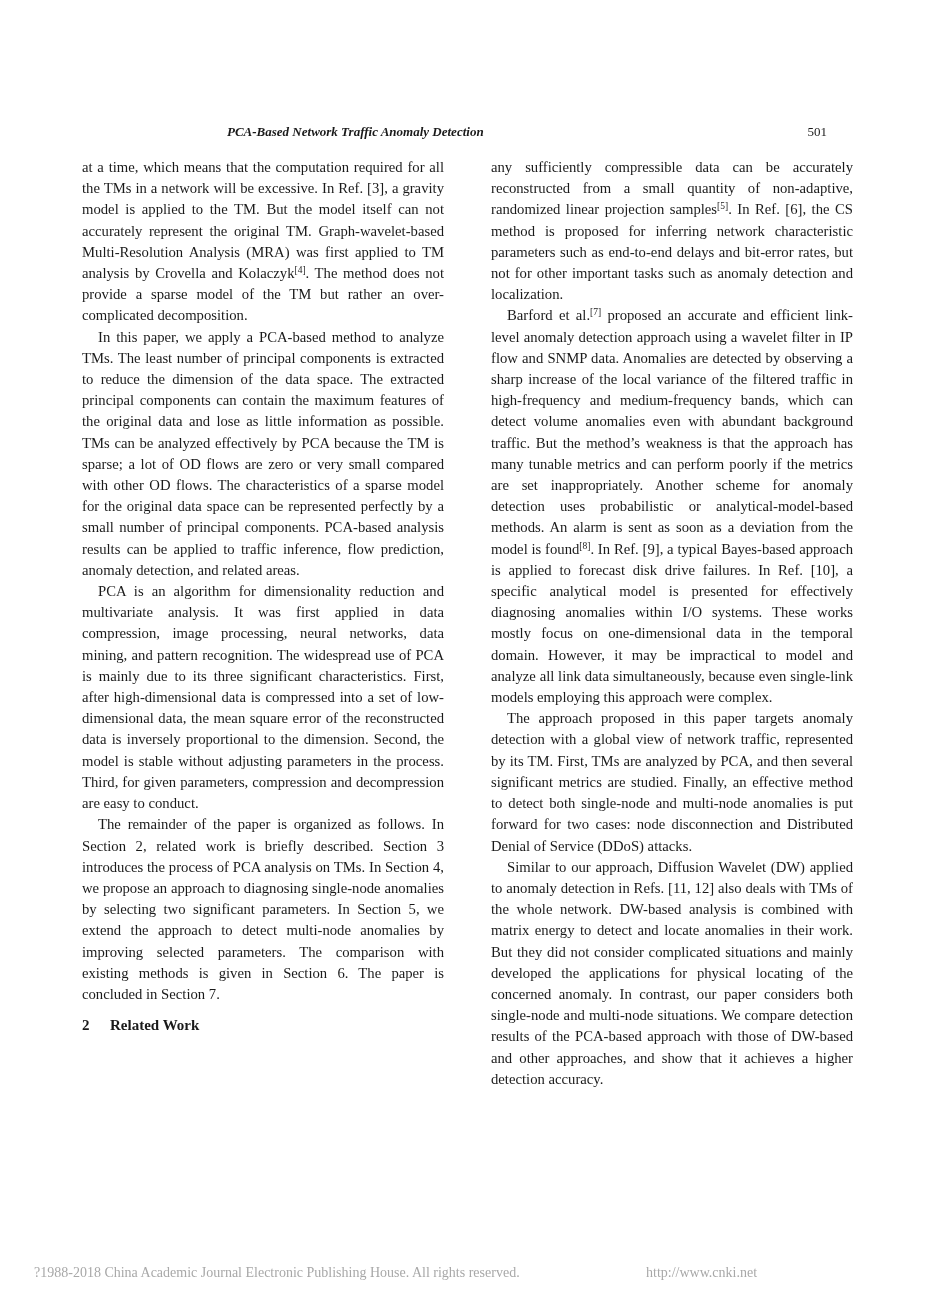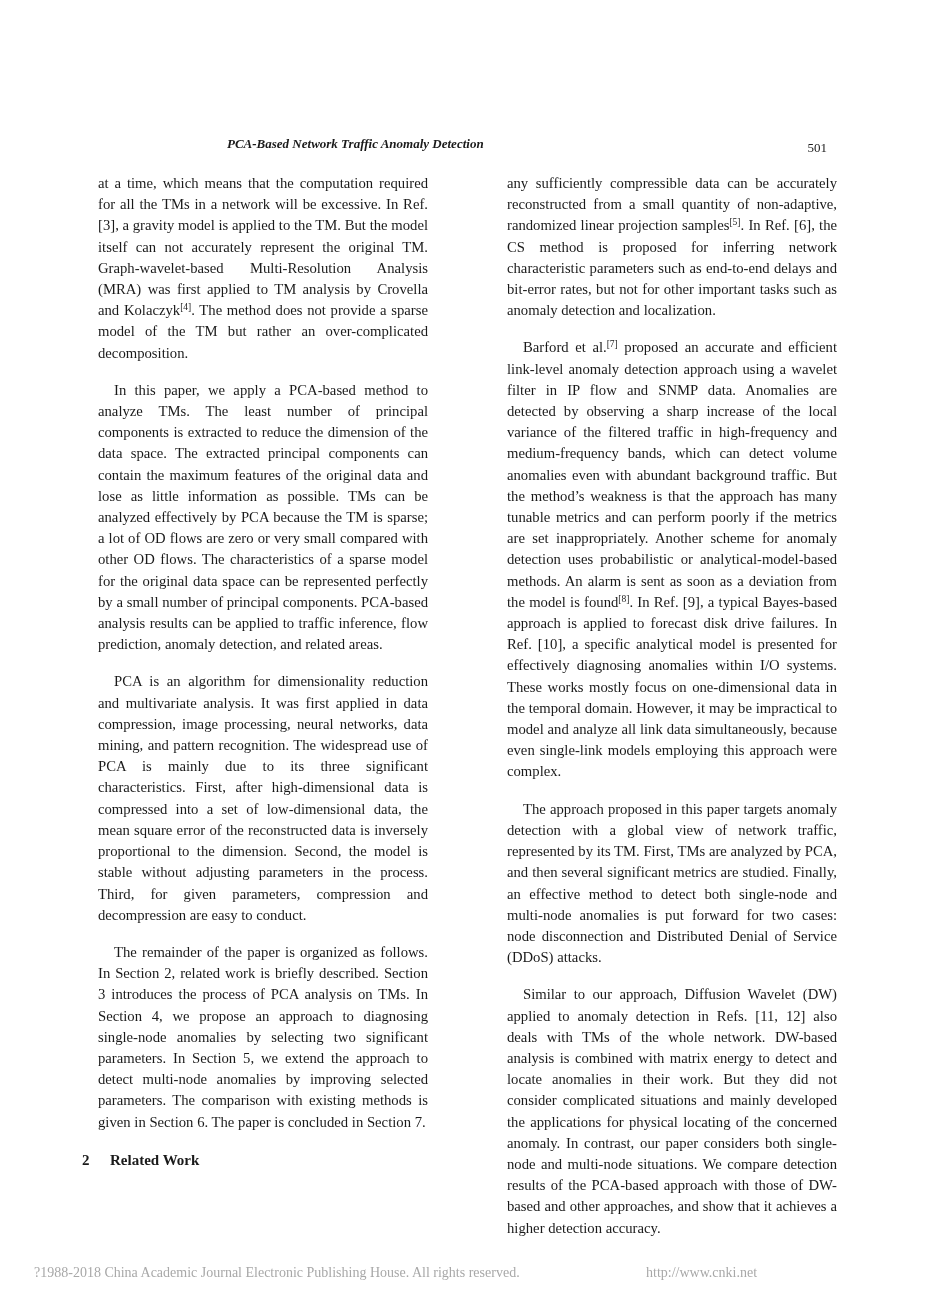--- a/index.html
+++ b/index.html
@@ -1,26 +1,26 @@
 <!DOCTYPE html>
 <html><head>
 <meta charset="utf-8">
 <style>
   html, body { margin: 0; padding: 0; background: #ffffff; }
   body { width: 925px; height: 1309px; position: relative; overflow: hidden;
          font-family: "Liberation Serif", "DejaVu Serif", serif; color: #1a1a1a; }
   .header { position: absolute; top: 124px; left: 82px; width: 745px; height: 20px; }
-  .running-title { position: absolute; left: 145px; top: 12px; font-style: italic; font-weight: bold;
+  .running-title { position: absolute; left: 145px; top: 0; font-style: italic; font-weight: bold;
                    font-size: 13px; white-space: nowrap; }
-  .page-number { position: absolute; right: 0; top: 16px; font-size: 13px; }
+  .page-number { position: absolute; right: 0; top: 0; font-size: 13px; }
   .column { position: absolute; top: 157px; width: 362px; font-size: 14.7px; line-height: 21.2px;
             text-align: justify; hyphens: none; }
   .col-left { left: 82px; }
   .col-right { left: 491px; }
-  p { margin: 16px; }
+  p { margin: 0; }
   p.indent { text-indent: 16px; }
   sup { font-size: 9.5px; line-height: 0; vertical-align: 5px; }
   .section-heading { font-size: 15px; font-weight: bold; margin: 9px 0 8px 0; line-height: 22px; }
   .section-heading .num { display: inline-block; width: 28px; }
   .footer { position: absolute; top: 1265px; left: 0; width: 925px; text-align: left;
             font-size: 14px; color: #a8a8a8; white-space: nowrap; }
   .footer .copyright { position: absolute; left: 34px; }
   .footer .url { position: absolute; left: 646px; }
 </style>
 </head>

